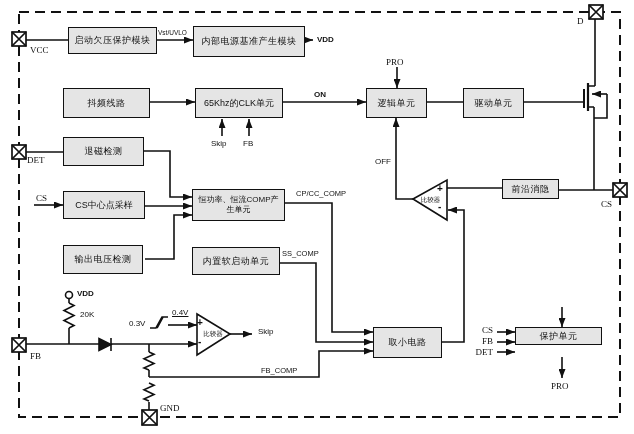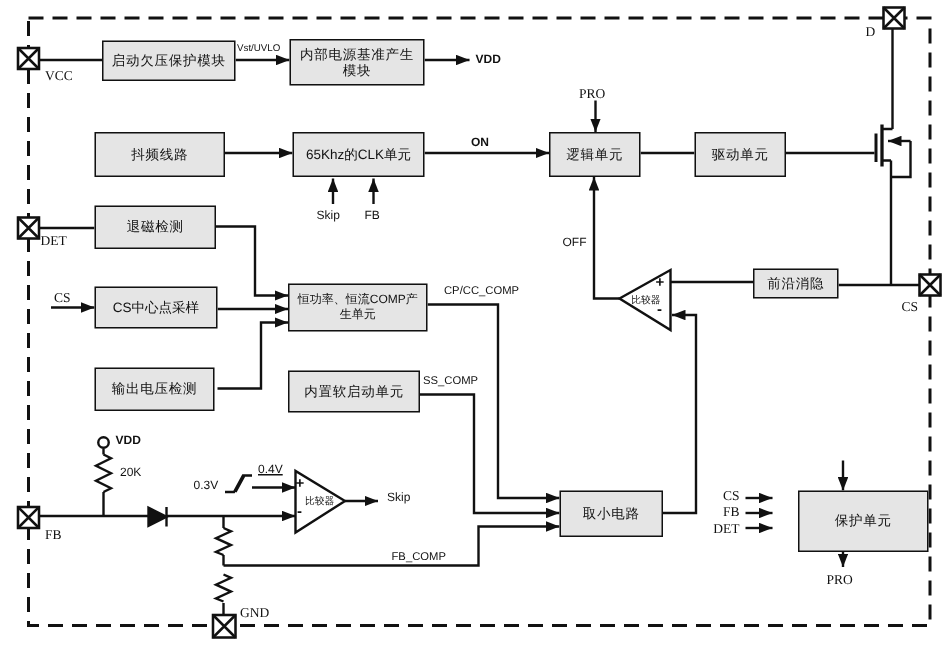--- a/index.html
+++ b/index.html
@@ -118,33 +118,33 @@
           <path d="M589,5 L603,19 M603,5 L589,19"></path>
         </g>
     <g>
           <rect x="613" y="183" width="14" height="14" fill="#fff"></rect>
           <path d="M613,183 L627,197 M627,183 L613,197"></path>
         </g>
   </g>
 </svg>
 
 <div class="block" style="left:68px;top:27px;width:89px;height:27px;">启动欠压保护模块</div>
-<div class="block" style="left:193px;top:26px;width:90px;height:31px;">内部电源基准产生模块</div>
+<div class="block" style="left:193px;top:26px;width:112px;height:31px;">内部电源基准产生模块</div>
 <div class="block" style="left:63px;top:88px;width:87px;height:30px;">抖频线路</div>
 <div class="block" style="left:195px;top:88px;width:88px;height:30px;letter-spacing:0;">65Khz的CLK单元</div>
 <div class="block" style="left:366px;top:88px;width:61px;height:30px;">逻辑单元</div>
 <div class="block" style="left:463px;top:88px;width:61px;height:30px;">驱动单元</div>
 <div class="block" style="left:63px;top:137px;width:81px;height:29px;">退磁检测</div>
 <div class="block" style="left:63px;top:191px;width:82px;height:28px;letter-spacing:0;">CS中心点采样</div>
 <div class="block" style="left:63px;top:245px;width:80px;height:29px;">输出电压检测</div>
 <div class="block" style="left:192px;top:189px;width:93px;height:32px;font-size:8px;letter-spacing:0;">恒功率、恒流COMP产生单元</div>
 <div class="block" style="left:192px;top:247px;width:88px;height:28px;">内置软启动单元</div>
 <div class="block" style="left:502px;top:179px;width:57px;height:20px;">前沿消隐</div>
 <div class="block" style="left:373px;top:327px;width:69px;height:31px;">取小电路</div>
-<div class="block" style="left:532px;top:327px;width:87px;height:41px;">保护单元</div>
+<div class="block" style="left:515px;top:327px;width:87px;height:18px;">保护单元</div>
 
 <div class="cmp-lbl" style="left:416px;top:196px;width:29px;">比较器</div>
 <div class="cmp-lbl" style="left:199px;top:330px;width:28px;">比较器</div>
 <div class="sgn" style="left:437px;top:184px;">+</div>
 <div class="sgn" style="left:438px;top:202px;">-</div>
 <div class="sgn" style="left:197px;top:318px;">+</div>
 <div class="sgn" style="left:198px;top:337px;">-</div>
 
 <div class="lbl serif" style="left:30px;top:45px;">VCC</div>
 <div class="lbl serif" style="left:27px;top:155px;">DET</div>

